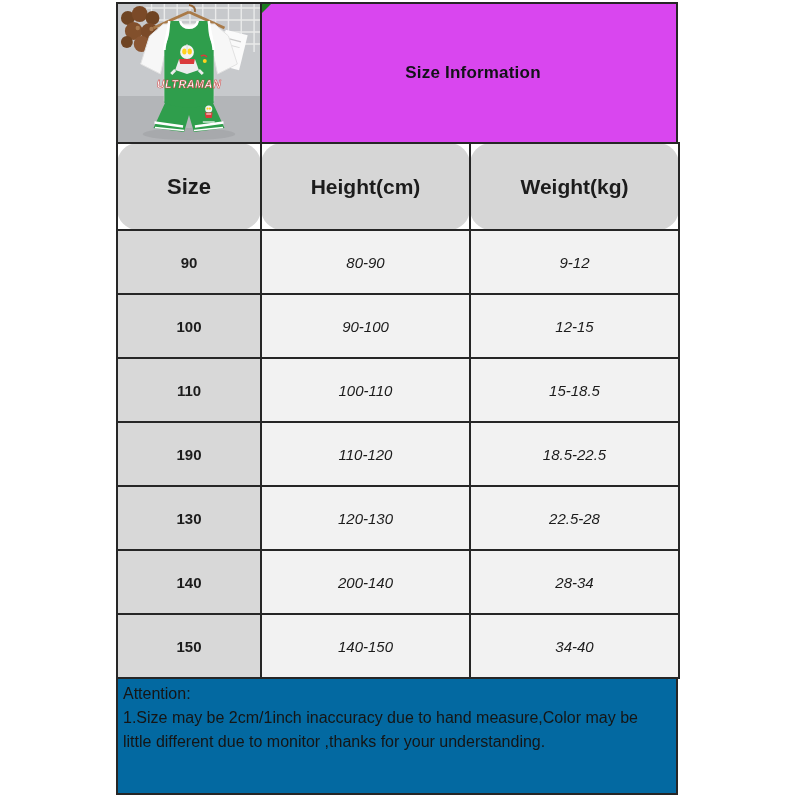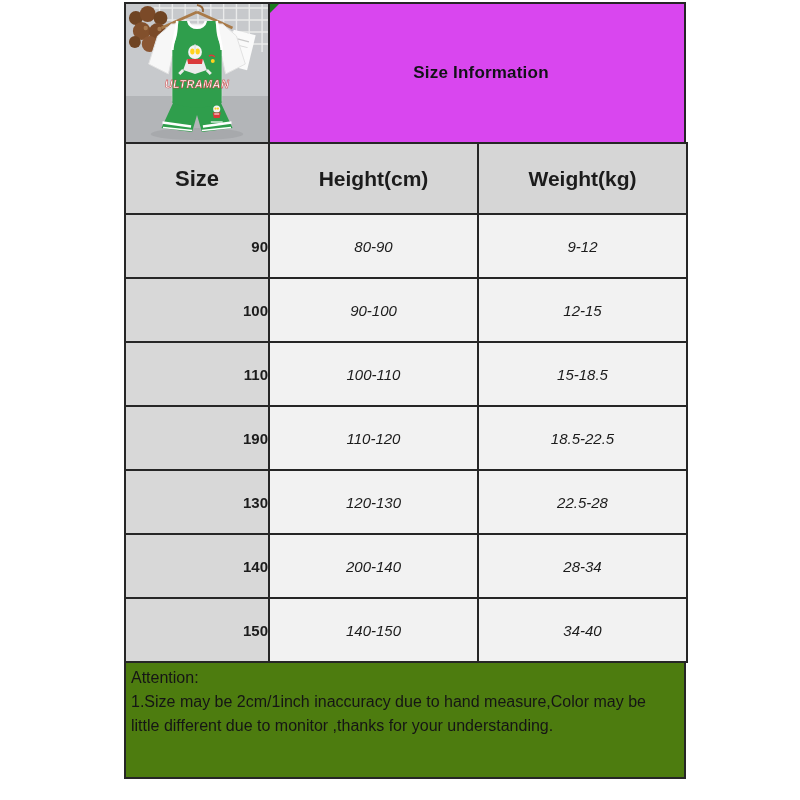--- a/index.html
+++ b/index.html
@@ -1,44 +1,44 @@
 <!DOCTYPE html>
 <html><head>
 <meta charset="utf-8">
 <style>
   html,body{margin:0;padding:0;background:#ffffff;width:800px;height:800px;
     font-family:"Liberation Sans", sans-serif;color:#1c1c1c;}
   *{box-sizing:border-box;}
-  .sheet{position:absolute;left:124px;top:2px;width:562px;}
+  .sheet{position:absolute;left:116px;top:2px;width:562px;}
 
   
   .top-row{display:flex;height:142px;border:2px solid #262626;}
   .photo-cell{width:144px;height:100%;border-right:2px solid #262626;
     background:#c7c9cc;overflow:hidden;flex:none;}
   .photo-cell svg{display:block;width:100%;height:100%;}
   .title-cell{flex:1;background:#d946ef;display:flex;align-items:center;
     justify-content:center;position:relative;padding-left:8px;}
   .title-text{font-size:17px;font-weight:bold;color:#121217;letter-spacing:.2px;}
   .corner-marker{position:absolute;top:0;left:0;width:0;height:0;
     border-top:9px solid #1c7c1f;border-right:9px solid transparent;}
 
   
   table.size-table{border-collapse:collapse;width:562px;margin-top:-2px;
     table-layout:fixed;}
   table.size-table td,table.size-table th{border:2px solid #262626;
     text-align:center;vertical-align:middle;padding:0;}
-  tr.head-row th{height:71px;background:#d6d6d6;}
+  tr.head-row th{height:87px;background:#d6d6d6;border-radius:21px;}
   th.size-head{font-size:22px;font-weight:bold;}
   th.col-head{font-size:21px;font-weight:bold;}
   tr.data-row td{height:64px;font-size:15px;}
-  tr.data-row td.size-col{background:#d8d8d8;font-weight:bold;font-size:15px;text-align:right;}
+  tr.data-row td.size-col{background:#d8d8d8;font-weight:bold;font-size:15px;}
   tr.data-row td.val-col{background:#f2f2f2;font-weight:normal;font-style:italic;}
 
   
-  .attention{border:2px solid #262626;margin-top:-2px;background:#4d7c0f;
+  .attention{border:2px solid #262626;margin-top:-2px;background:#0369a1;
     height:118px;padding:3px 6px 0 5px;font-size:16px;line-height:24px;
     color:#151515;}
 </style>
 </head>
 <body>
 
 <div class="sheet">
 
   <div class="top-row">
     <div class="photo-cell">

